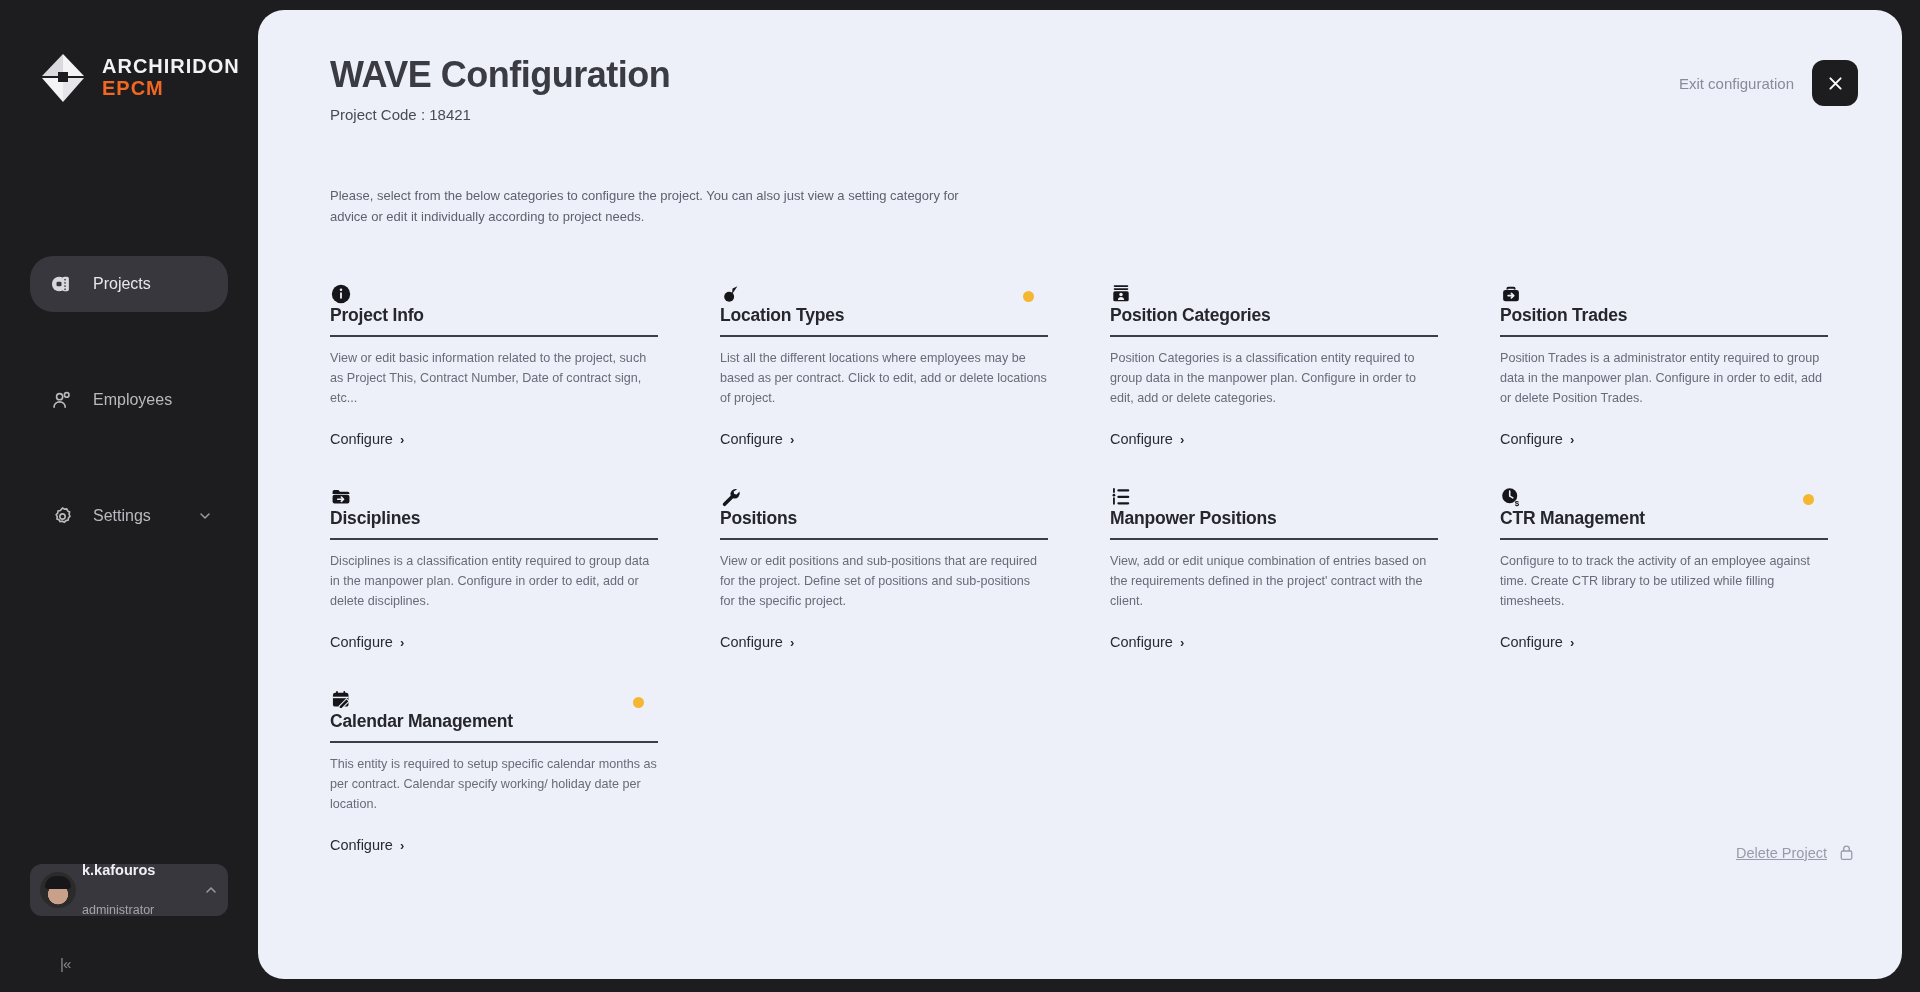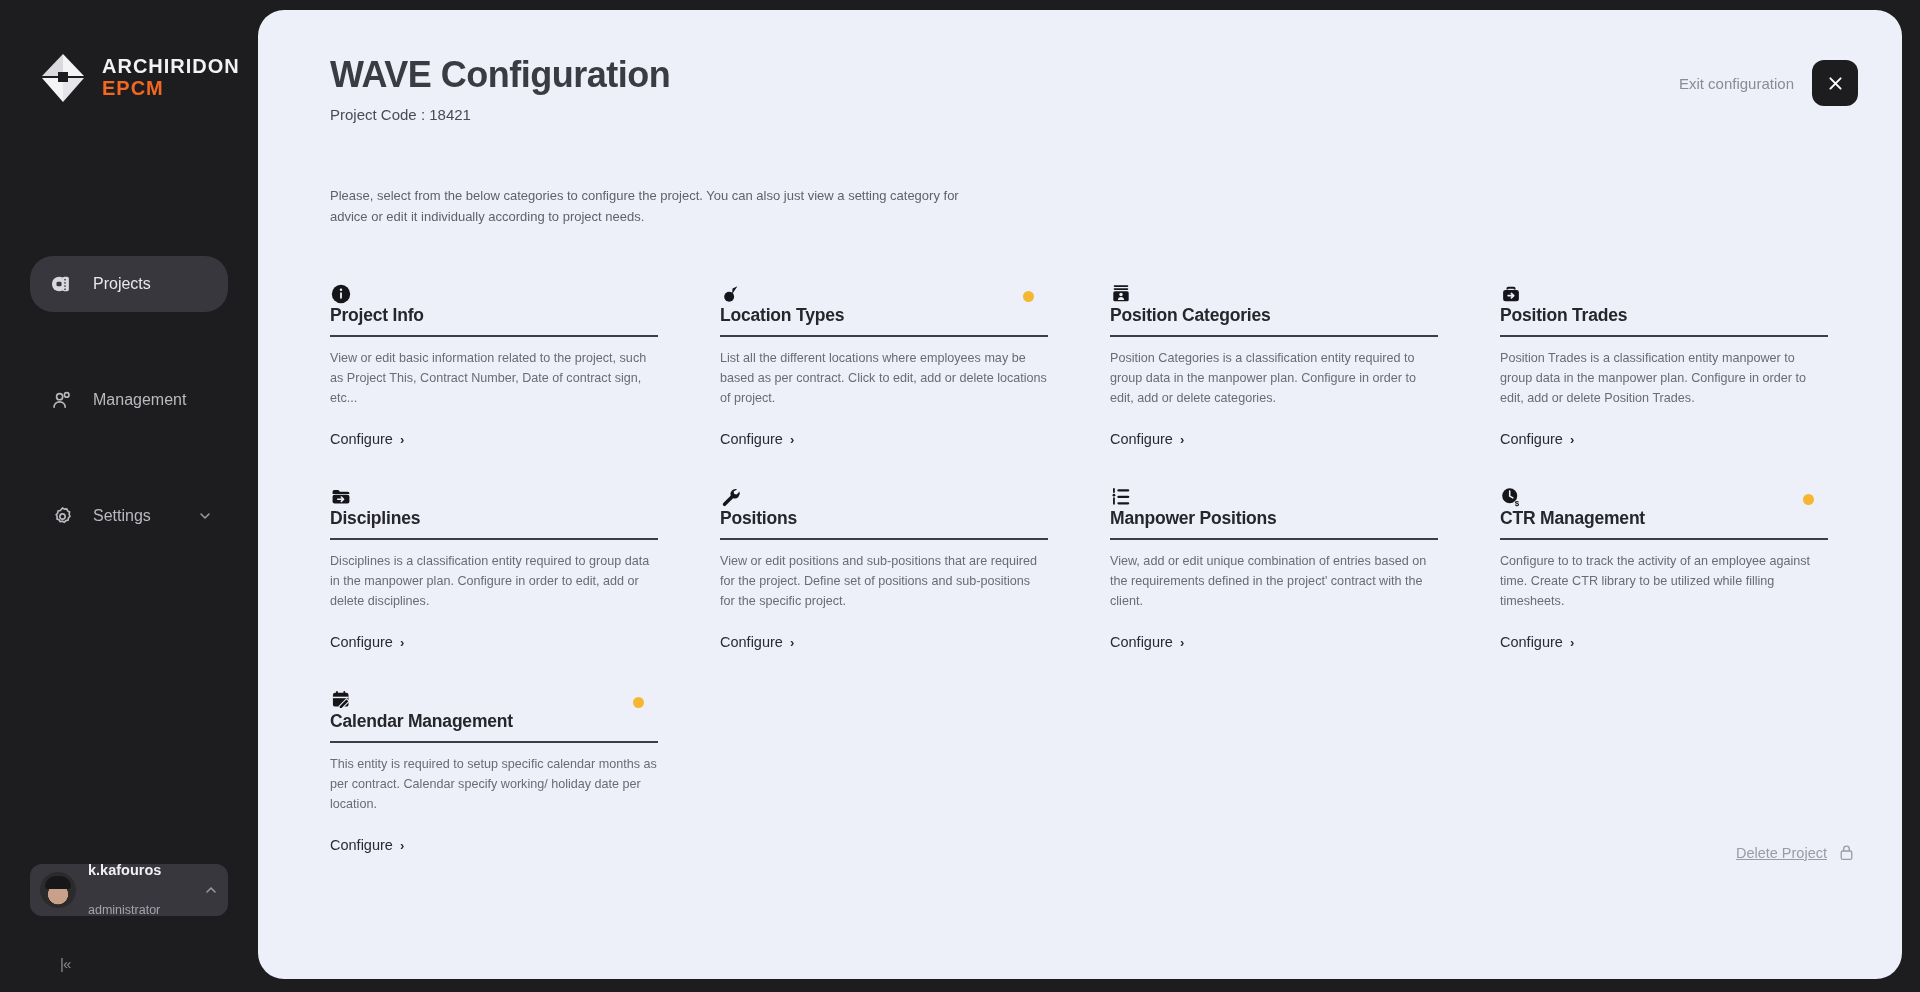--- a/index.html
+++ b/index.html
@@ -33,21 +33,21 @@
   }
   .nav-item.active { background: #37373d; color: #e8e8ec; }
   .nav-ico { width: 24px; height: 24px; flex: 0 0 24px; display: flex; align-items: center; justify-content: center; }
   .nav-label { flex: 1; }
   .nav-chevron { margin-right: 16px; width: 14px; height: 14px; display: flex; align-items: center; justify-content: center; }
 
   .user-card {
     position: absolute; left: 30px; bottom: 76px;
     width: 198px; height: 52px;
     background: #37373d; border-radius: 12px;
-    display: flex; align-items: center; gap: 12px; padding: 0 10px;
+    display: flex; align-items: center; gap: 6px; padding: 0 10px;
     cursor: pointer;
     justify-content: space-between;
   }
   .avatar {
     width: 36px; height: 36px; flex: 0 0 36px; border-radius: 50%;
     background: radial-gradient(circle at 50% 62%, #c9a18a 0 34%, #2b2b2b 36% 100%);
     position: relative; overflow: hidden;
   }
   .avatar:after {
     content: ""; position: absolute; left: 5px; top: 4px; width: 26px; height: 13px;
@@ -168,21 +168,21 @@
       </div>
 
       <div class="nav-item">
         <span class="nav-ico">
           <svg viewBox="0 0 24 24" width="23" height="23" fill="none" stroke="#b9b9bf" stroke-width="1.7" stroke-linecap="round">
             <circle cx="9" cy="8" r="3.2"></circle>
             <path d="M3.2 19c0-3.3 2.6-5.6 5.8-5.6s5.8 2.3 5.8 5.6"></path>
             <circle cx="16.4" cy="6.2" r="2.4"></circle>
           </svg>
         </span>
-        <span class="nav-label">Management</span>
+        <span class="nav-label">Employees</span>
       </div>
 
       <div class="nav-item">
         <span class="nav-ico">
           <svg viewBox="0 0 24 24" width="23" height="23" fill="none" stroke="#b9b9bf" stroke-width="1.7">
             <path d="M12 3.2l2.1 1.1 2.3-.3 1 2.1 2 1.2-.5 2.3.9 2.2-1.6 1.7-.3 2.3-2.3.5-1.7 1.6-2.1-1-2.3.5-1.2-2-2.1-.9.3-2.3-1.1-2.1 1.6-1.7.4-2.3 2.3-.4z"></path>
             <circle cx="12" cy="12" r="2.8"></circle>
           </svg>
         </span>
         <span class="nav-label">Settings</span>
@@ -289,21 +289,21 @@
       <div class="card">
         <span class="card-icon">
           <svg viewBox="0 0 24 24" width="22" height="22" fill="#16161a">
             <path d="M9 4.2h6a2 2 0 012 2v1h-2v-1H9v1H7v-1a2 2 0 012-2z"></path>
             <rect x="3.4" y="7.6" width="17.2" height="12.4" rx="2.6"></rect>
             <path d="M8.8 13.8h5.4M12.4 11.4l2.6 2.4-2.6 2.4" stroke="#edf0f9" stroke-width="1.8" fill="none" stroke-linecap="round" stroke-linejoin="round"></path>
           </svg>
         </span>
         <div class="card-title">Position Trades</div>
         <div class="card-rule"></div>
-        <div class="card-desc">Position Trades is a classification entity manpower to group data in the manpower plan. Configure in order to edit, add or delete Position Trades.</div>
+        <div class="card-desc">Position Trades is a administrator entity required to group data in the manpower plan. Configure in order to edit, add or delete Position Trades.</div>
         <div class="card-cta">
           <span>Configure</span>
           <span class="cta-arrow">›</span>
         </div>
       </div>
 
       <div class="card">
         <span class="card-icon">
           <svg viewBox="0 0 24 24" width="22" height="22" fill="#16161a">
             <path d="M4.6 4.4h4.6l1.6 1.8h8.6a1.8 1.8 0 011.8 1.8v.6H2.8V6.2a1.8 1.8 0 011.8-1.8z"></path>

